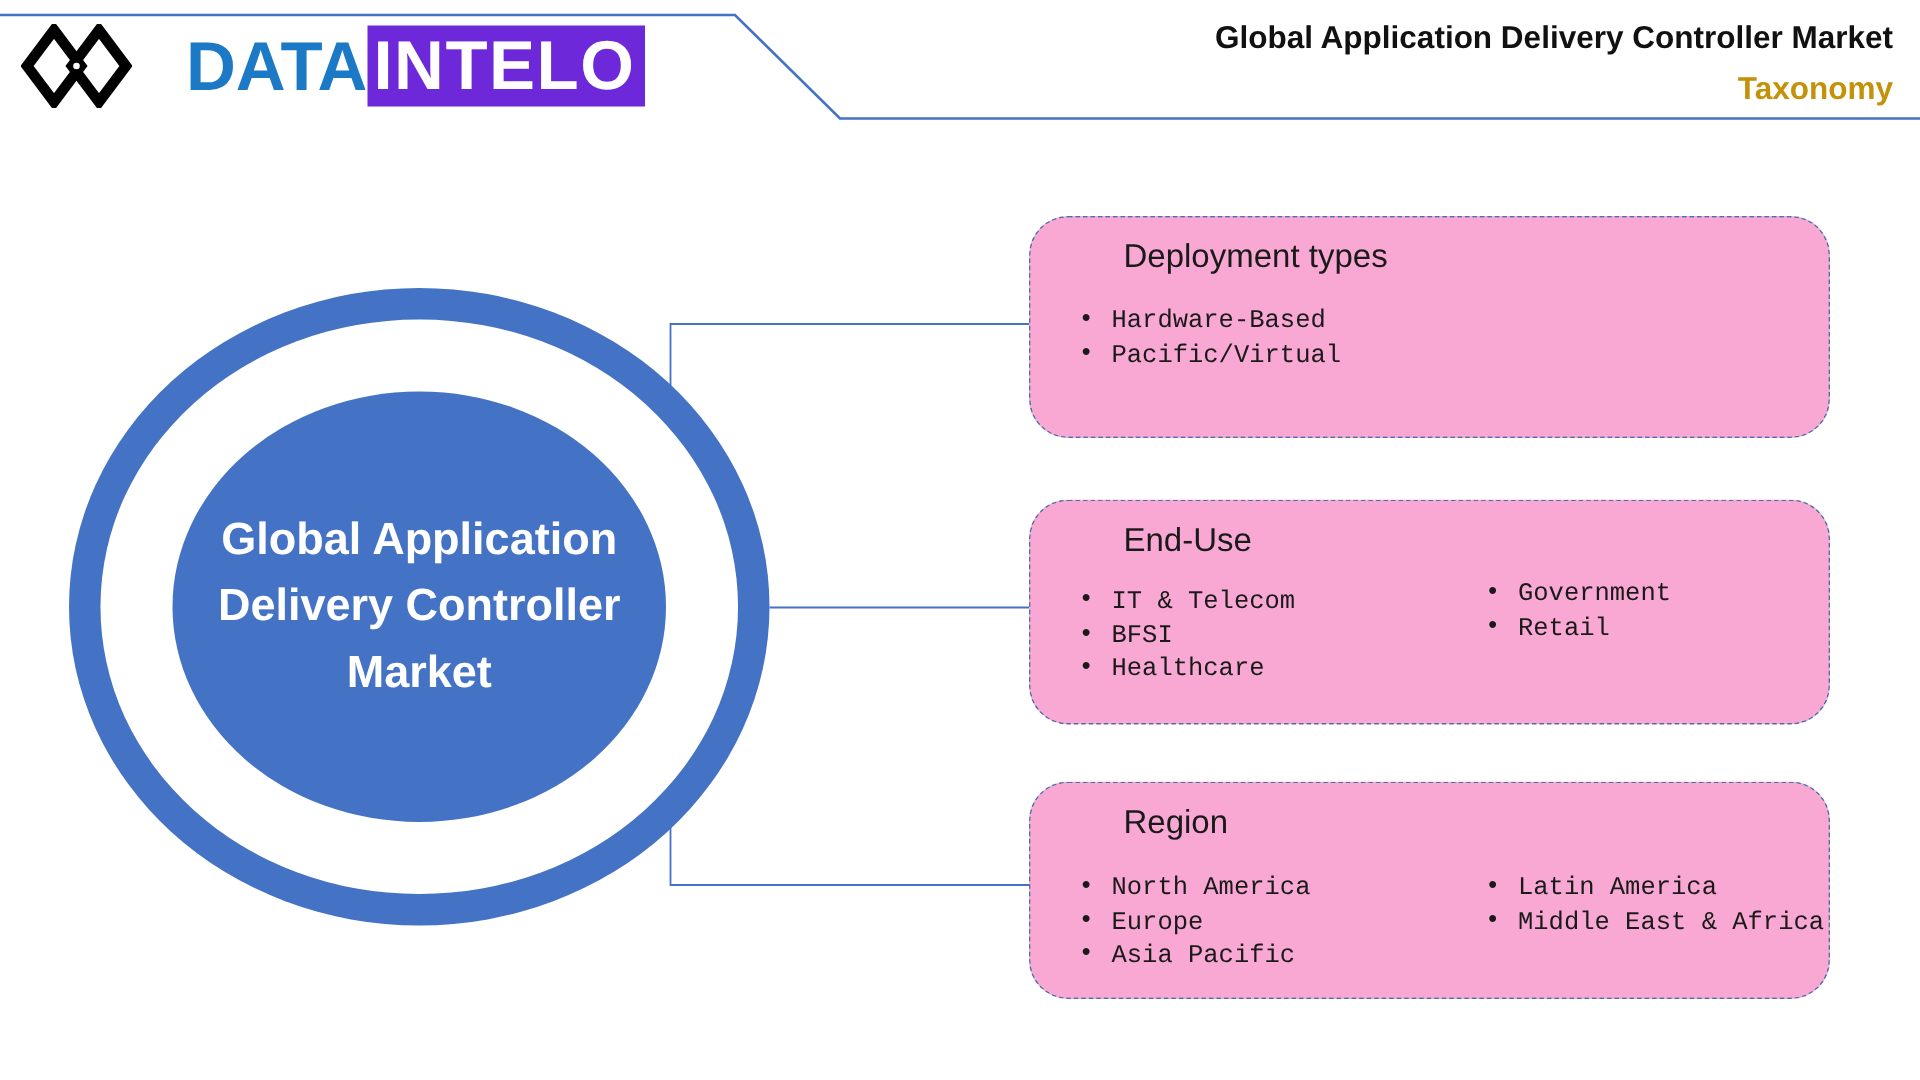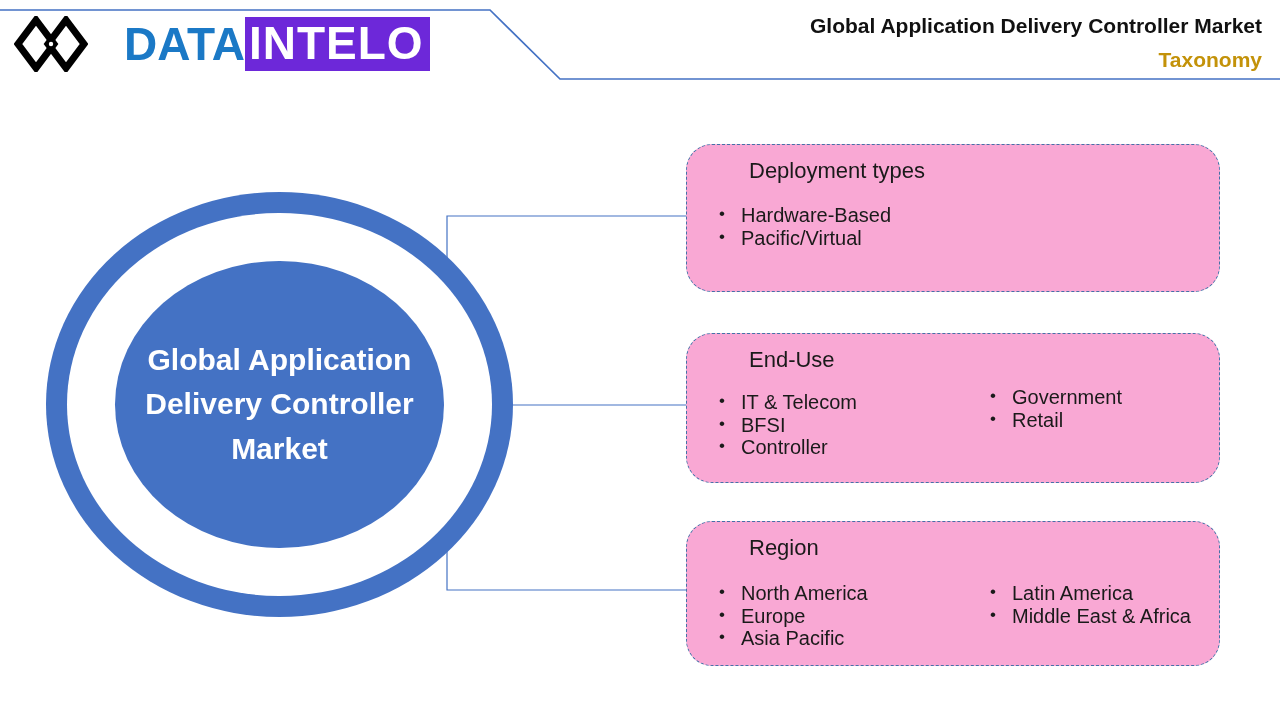--- a/index.html
+++ b/index.html
@@ -182,22 +182,22 @@
   .branch-col.col-left  { width: 278px; padding-left: 20px; }
   .branch-col.col-right { width: 256px; padding-left: 0px; }
 
   .bullet-list {
     margin: 0;
     padding: 0;
     list-style: none;
   }
   .bullet-item {
     position: relative;
-    font-family: Liberation Sans, sans-serif;
-    font-size: 20px;
+    font-family: Liberation Mono, monospace;
+    font-size: 17px;
     color: #1a1a1a;
     line-height: 22.5px;
     padding-left: 34px;
     white-space: nowrap;
   }
   .bullet-item::before {
     content: "\2022";
     position: absolute;
     left: 12px;
     top: -1px;
@@ -263,21 +263,21 @@
   </div>
 </div>
 
 <div class="branch-box" id="box-enduse">
   <div class="branch-title">End-Use</div>
   <div class="branch-columns" id="cols-enduse">
     <div class="branch-col col-left">
       <ul class="bullet-list">
         <li class="bullet-item">IT &amp; Telecom</li>
         <li class="bullet-item">BFSI</li>
-        <li class="bullet-item">Controller</li>
+        <li class="bullet-item">Healthcare</li>
       </ul>
     </div>
     <div class="branch-col col-right">
       <ul class="bullet-list">
         <li class="bullet-item">Government</li>
         <li class="bullet-item">Retail</li>
       </ul>
     </div>
   </div>
 </div>

